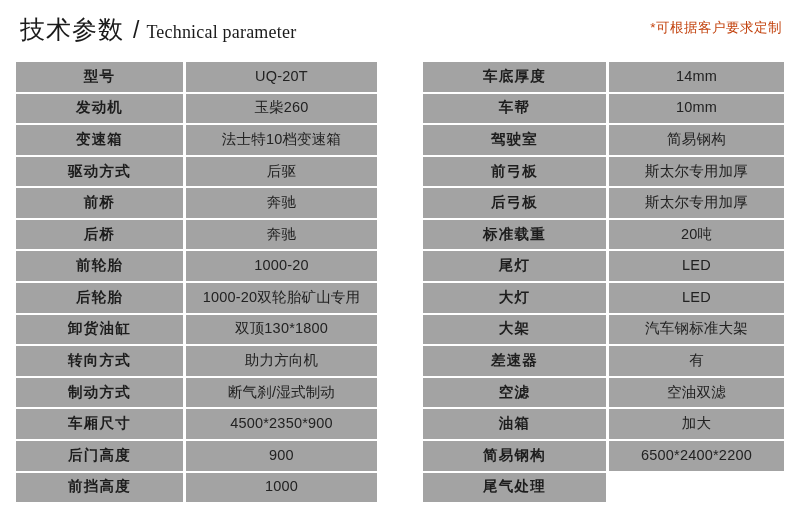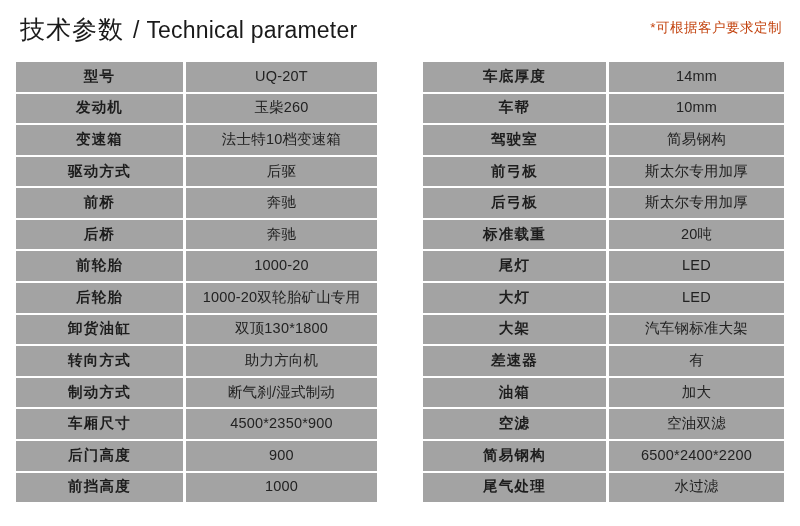--- a/index.html
+++ b/index.html
@@ -40,24 +40,25 @@
     letter-spacing: 1px;
     color: #1a1a1a;
   }
   .title-sep {
     font-size: 23px;
     font-weight: 400;
     color: #1a1a1a;
     margin: 0 7px 0 9px;
   }
   .title-en {
-    font-size: 23px;
+    font-size: 18px;
     font-weight: 400;
     color: #1a1a1a;
     letter-spacing: 0.2px;
+    font-family: Liberation Serif, serif;
   }
   .header-note {
     font-size: 13.5px;
     font-weight: 400;
     color: #c2410c;
     letter-spacing: 0.5px;
     white-space: nowrap;
     padding-bottom: 2px;
   }
 
@@ -255,34 +256,33 @@
       <div class="spec-row stripe-blue">
         <div class="cell cell-label">大架</div>
         <div class="cell-gap"></div>
         <div class="cell cell-value">汽车钢标准大架</div>
       </div>
       <div class="spec-row stripe-gray">
         <div class="cell cell-label">差速器</div>
         <div class="cell-gap"></div>
         <div class="cell cell-value">有</div>
       </div>
+      <div class="spec-row stripe-gray">
+        <div class="cell cell-label">空滤</div>
+        <div class="cell-gap"></div>
+        <div class="cell cell-value">空油双滤</div>
+      </div>
       <div class="spec-row stripe-blue">
         <div class="cell cell-label">油箱</div>
         <div class="cell-gap"></div>
         <div class="cell cell-value">加大</div>
       </div>
-      <div class="spec-row stripe-gray">
-        <div class="cell cell-label">空滤</div>
-        <div class="cell-gap"></div>
-        <div class="cell cell-value">空油双滤</div>
-      </div>
       <div class="spec-row stripe-blue">
         <div class="cell cell-label">简易钢构</div>
         <div class="cell-gap"></div>
         <div class="cell cell-value">6500*2400*2200</div>
       </div>
       <div class="spec-row stripe-gray">
         <div class="cell cell-label">尾气处理</div>
         <div class="cell-gap"></div>
-        <div class="cell cell-value">水过滤</div>
       </div>
     </div>
 </div>
 
 </body></html>

